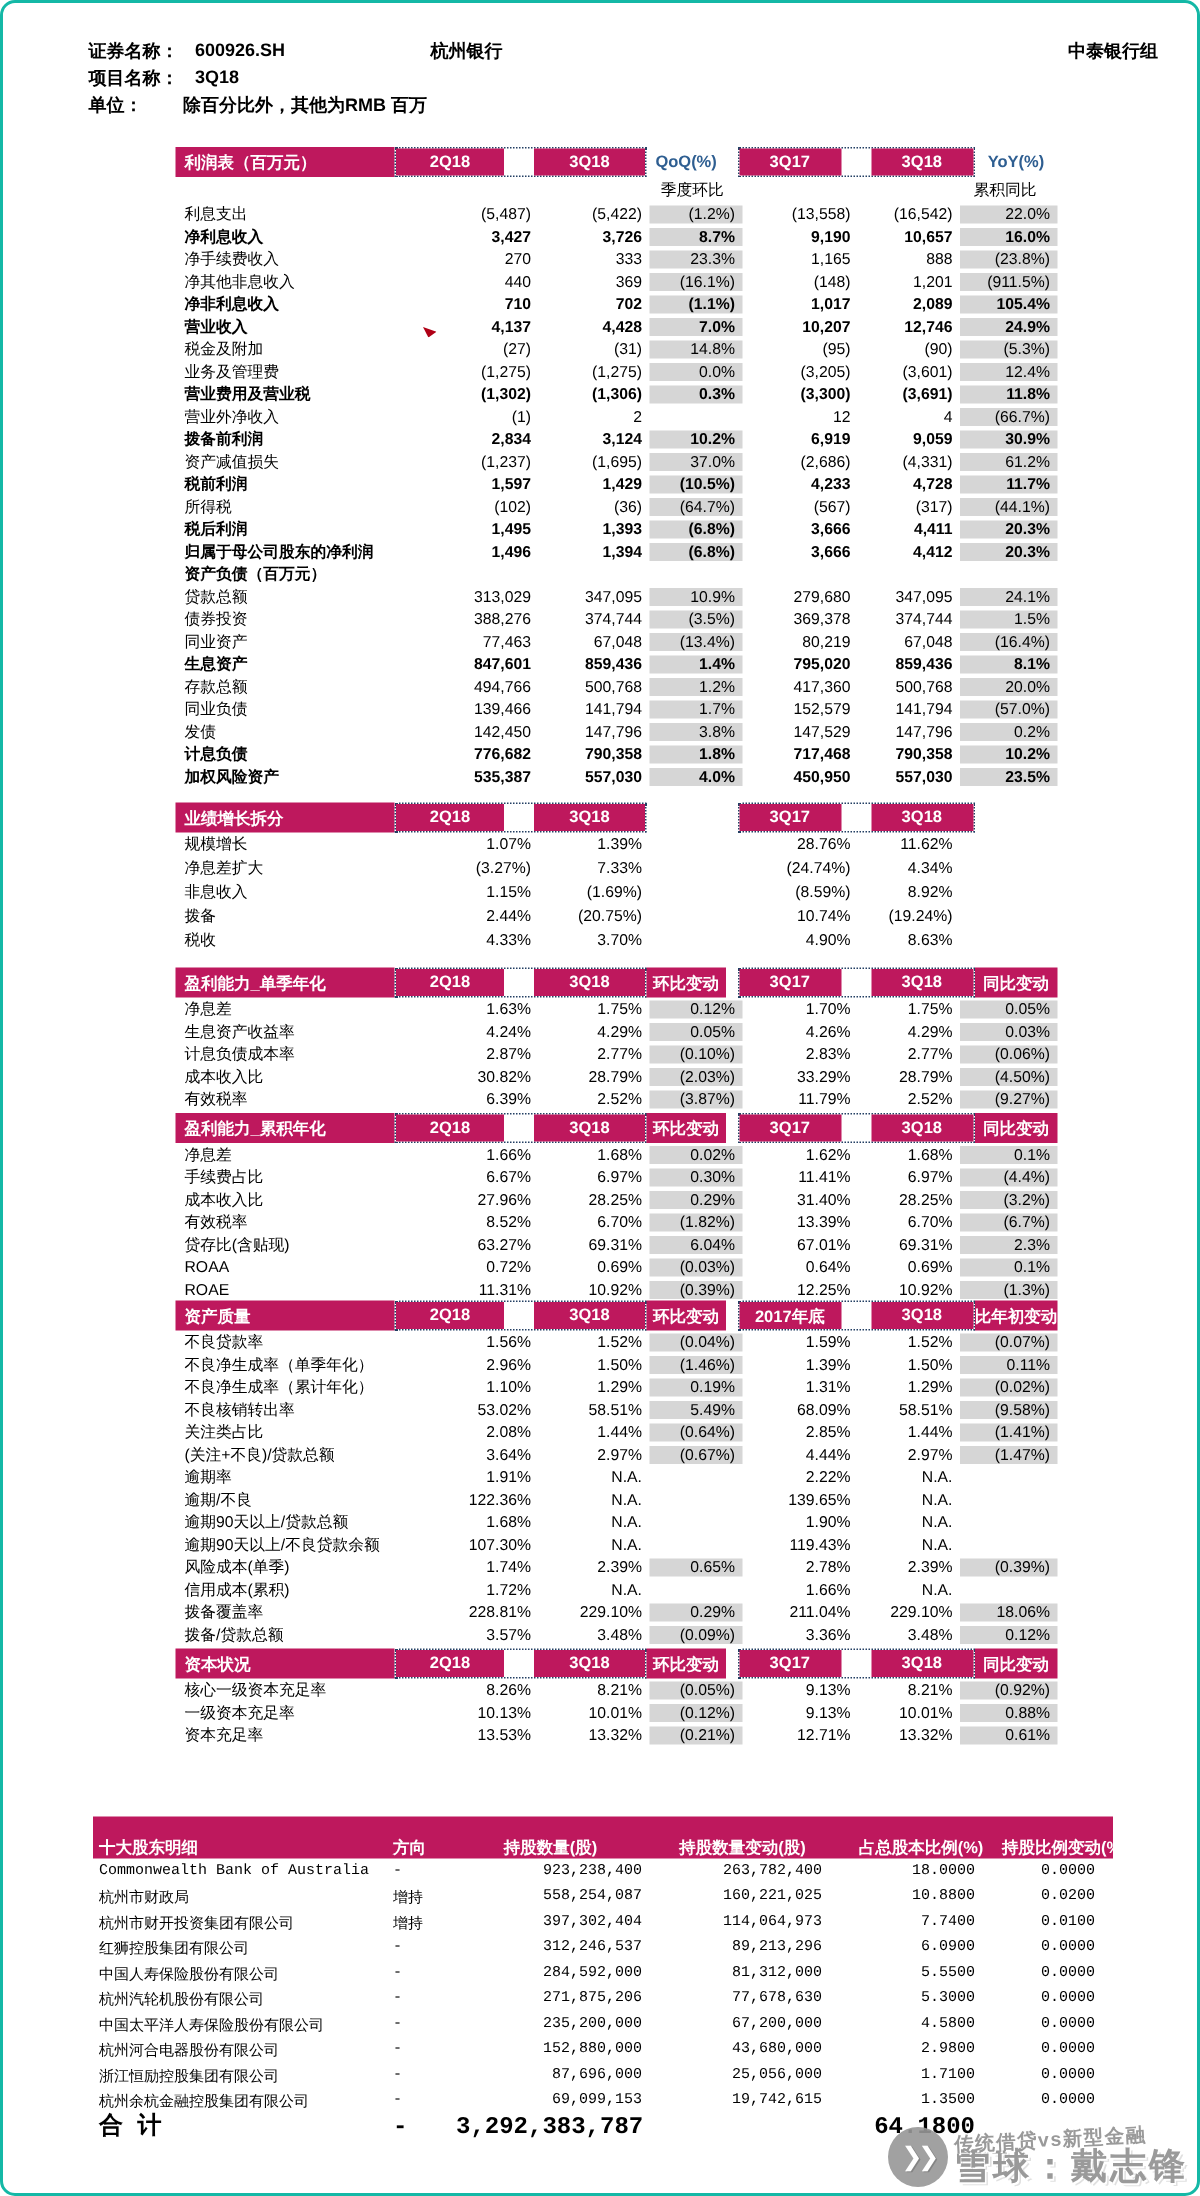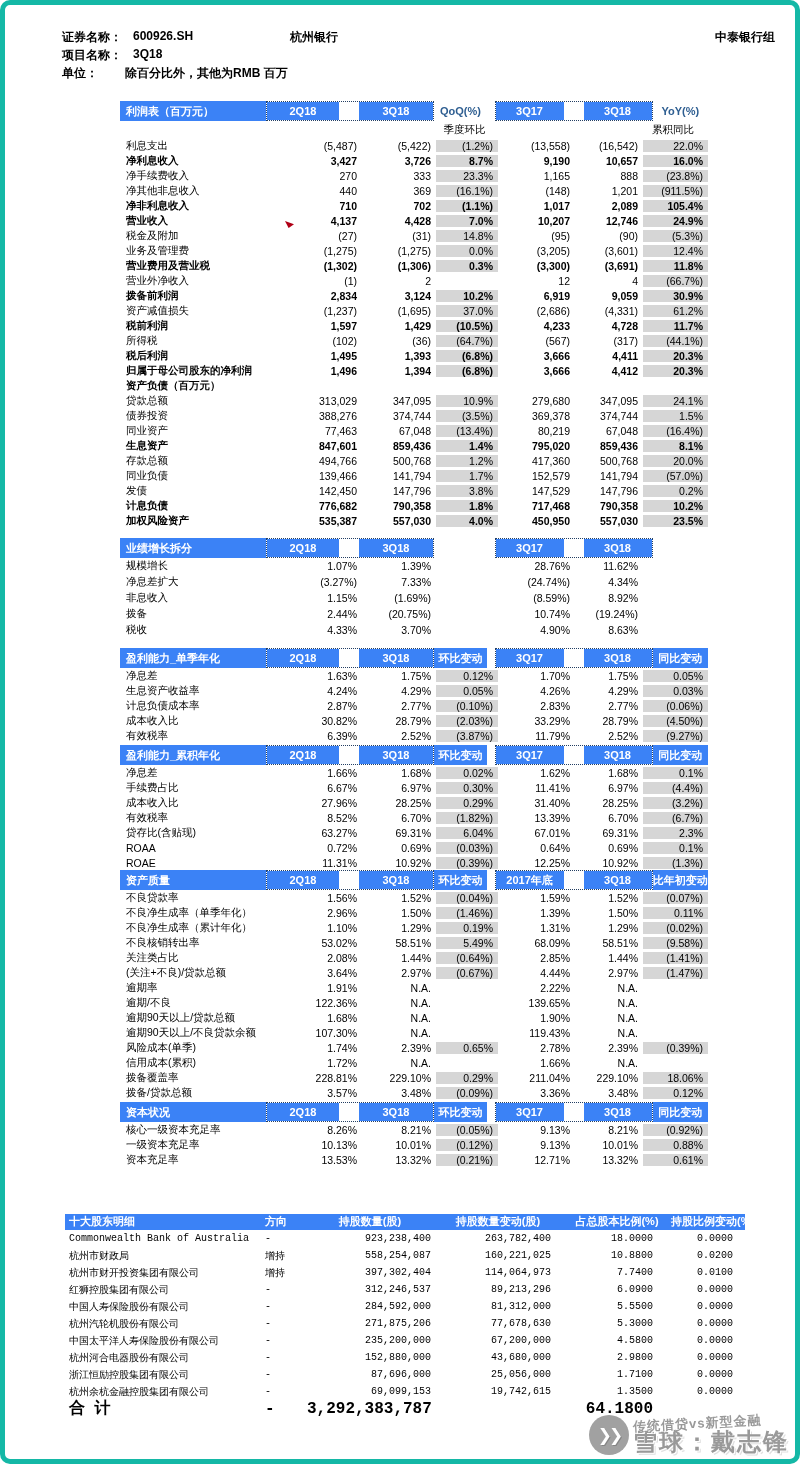--- a/index.html
+++ b/index.html
@@ -1,30 +1,30 @@
 <!DOCTYPE html>
 <html><head>
 <meta charset="utf-8">
 <style>
   html,body{margin:0;padding:0;background:#fff;}
   .page{
     position:relative;width:800px;height:1464px;box-sizing:border-box;
-    background:#fff;border:5px solid #14b8a6;border-radius:10px;overflow:hidden;
+    background:#fff;border:2px solid #14b8a6;border-radius:10px;overflow:hidden;
     font-family:"Liberation Sans","DejaVu Sans",sans-serif;color:#000;
   }
   
   .meta{position:relative;margin-top:24px;height:54px;}
   .meta .mr{position:relative;height:18px;font-size:12px;font-weight:bold;}
   .meta .abs{position:absolute;top:0;white-space:nowrap;}
   
   .mtable{margin-left:115px;margin-top:18px;width:588px;}
   .sec{width:588px;}
   .hrow{display:flex;height:20px;align-items:stretch;font-size:11px;font-weight:bold;}
   .hrow .hc{display:flex;align-items:center;}
-  .blue{background:#3b82f6;color:#fff;}
+  .blue{background:#be185d;color:#fff;}
   .hgrp{display:flex;box-sizing:border-box;border:1px dotted #233f63;gap:20px;}
   .bluetext{color:#2E5E91;justify-content:center;}
   .subrow{display:flex;height:17px;font-size:10.5px;}
   .subrow .sc{display:flex;align-items:center;justify-content:center;}
   .drow{display:flex;height:15px;align-items:center;font-size:10.5px;}
   .drow.h16{height:16px;}
   .drow.bold{font-weight:bold;}
   .plainhead{display:flex;height:15px;align-items:center;font-size:10.5px;font-weight:bold;}
   .c{box-sizing:border-box;white-space:nowrap;}
   .cl{width:170px;padding-left:6px;text-align:left;}
@@ -34,21 +34,21 @@
   .cgap{width:9px;}
   .cd{width:68px;text-align:right;padding-right:5px;}
   .ce{width:68px;text-align:right;padding-right:5px;}
   .cf{width:65px;text-align:right;padding-right:5px;}
   .gray{background:#D6D6D6;}
   .hc.cl{padding-left:6px;}
   .hc.cc,.hc.cf{justify-content:center;text-align:center;padding-right:0;}
   .hc.ca,.hc.cb,.hc.cd,.hc.ce{justify-content:center;text-align:center;padding-right:0;}
   
   .holders{margin-left:60px;margin-top:47px;width:680px;font-family:"Liberation Mono","DejaVu Sans Mono",monospace;}
-  .holders .hbar{display:flex;height:16px;align-items:flex-start;font-size:11px;font-weight:bold;
+  .holders .hbar{display:flex;height:28px;align-items:flex-end;font-size:11px;font-weight:bold;
     font-family:"Liberation Sans","DejaVu Sans",sans-serif;}
   .holders .hr{display:flex;height:17px;align-items:center;font-size:10px;}
   .holders .hr.bold{font-weight:bold;font-size:16px;}
   .hn{width:196px;padding-left:4px;text-align:left;}
   .hd{width:46px;padding-left:4px;text-align:left;}
   .hq{width:126px;text-align:right;padding-right:2px;}
   .hg{width:130px;text-align:right;padding-right:12px;}
   .hp{width:108px;text-align:right;padding-right:18px;}
   .hv{width:74px;text-align:right;padding-right:12px;}
   .hbar .hq,.hbar .hg,.hbar .hp,.hbar .hv{text-align:center;padding-right:0;}

